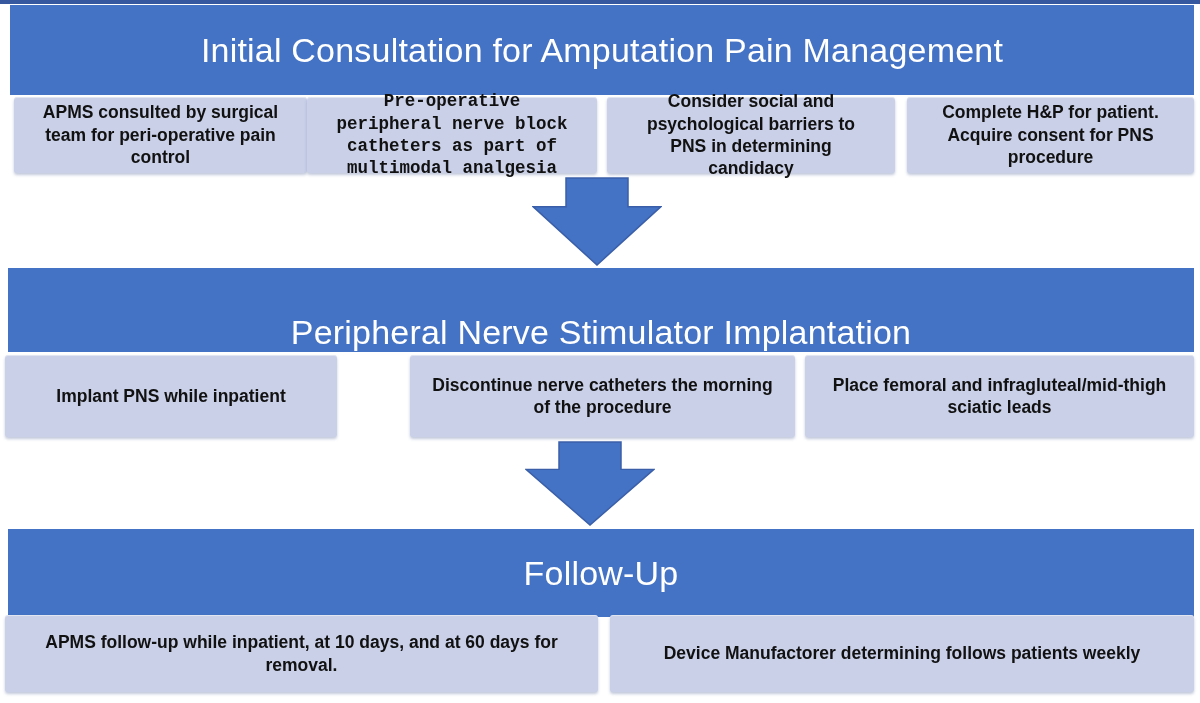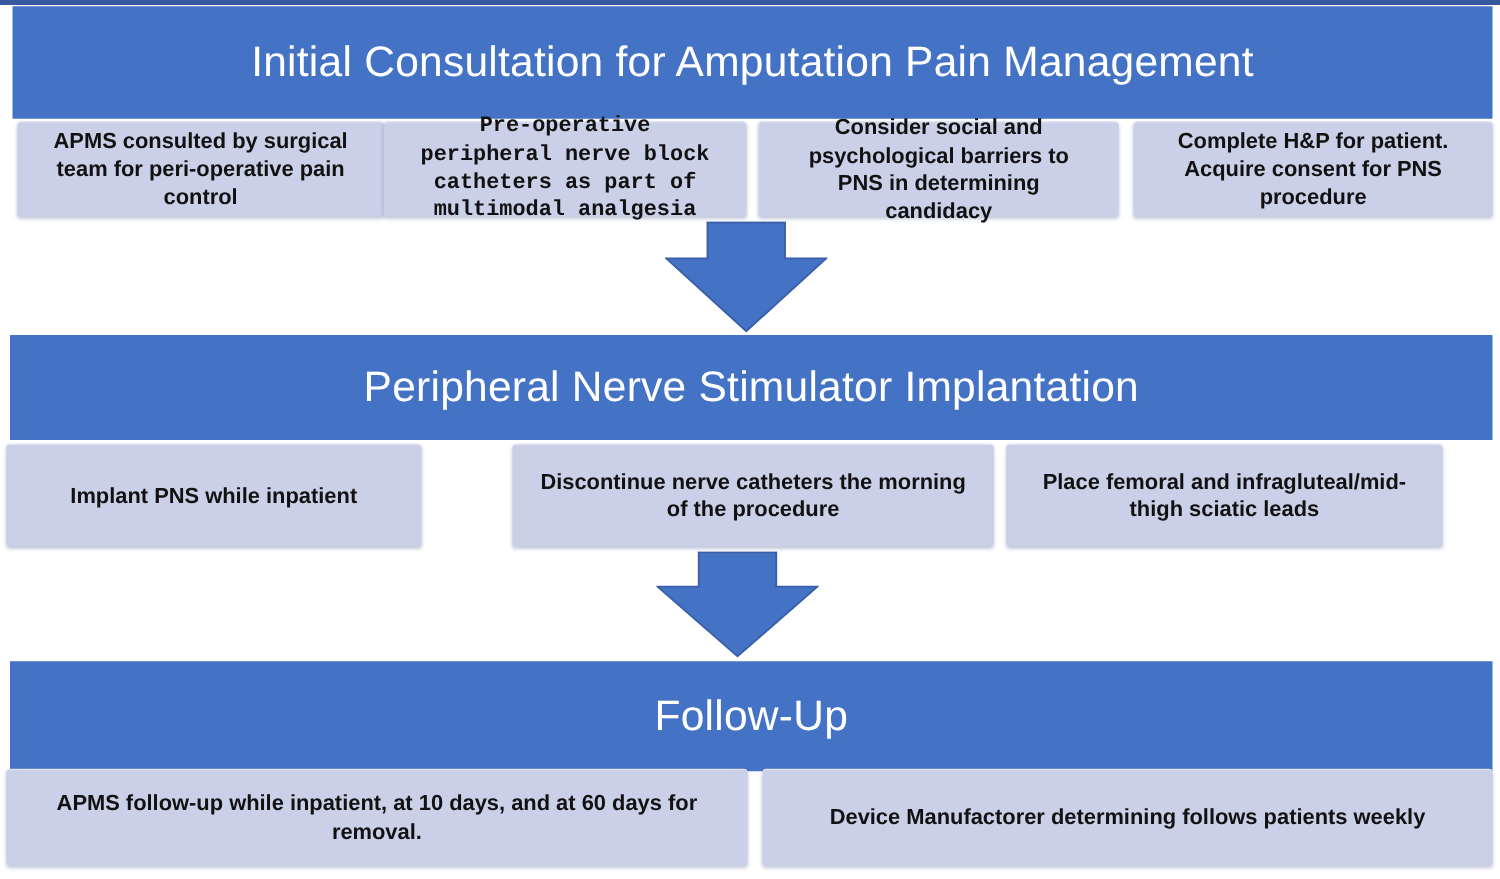--- a/index.html
+++ b/index.html
@@ -42,25 +42,25 @@
   .r1{top:97px;height:76px;}
   .r1b0{left:14px;width:293px;}
   .r1b1{left:307px;width:290px;font-family:Liberation Mono, monospace;}
   .r1b2{left:607px;width:288px;}
   .r1b3{left:907px;width:287px;}
   
   .arrow1{left:532px;top:177px;width:130px;height:89px;}
   .arrow2{left:525px;top:441px;width:130px;height:85px;}
   .arrow svg{display:block;width:100%;height:100%;}
   
-  .h2{left:8px;top:268px;width:1186px;height:84px;}
+  .h2{left:8px;top:268px;width:1186px;height:84px;align-items:flex-end;}
   .r2{top:355px;height:82px;}
   .r2b0{left:5px;width:332px;}
   .r2b1{left:410px;width:385px;}
-  .r2b2{left:805px;width:349px;}
+  .r2b2{left:805px;width:389px;}
   
   .h3{left:8px;top:529px;width:1186px;height:88px;}
   .r3{top:615px;height:77px;}
   .r3b0{left:5px;width:593px;}
   .r3b1{left:610px;width:584px;}
 </style>
 </head>
 <body>
 
 <div id="canvas">

